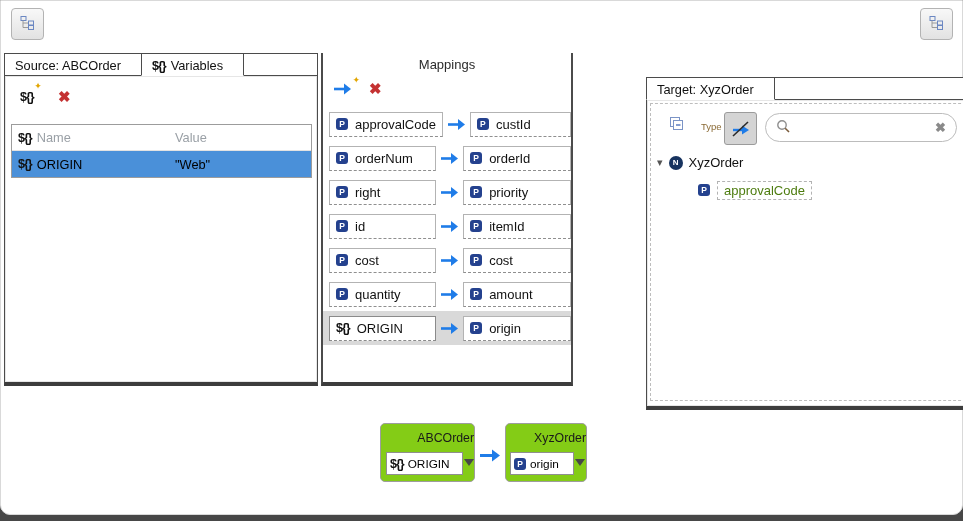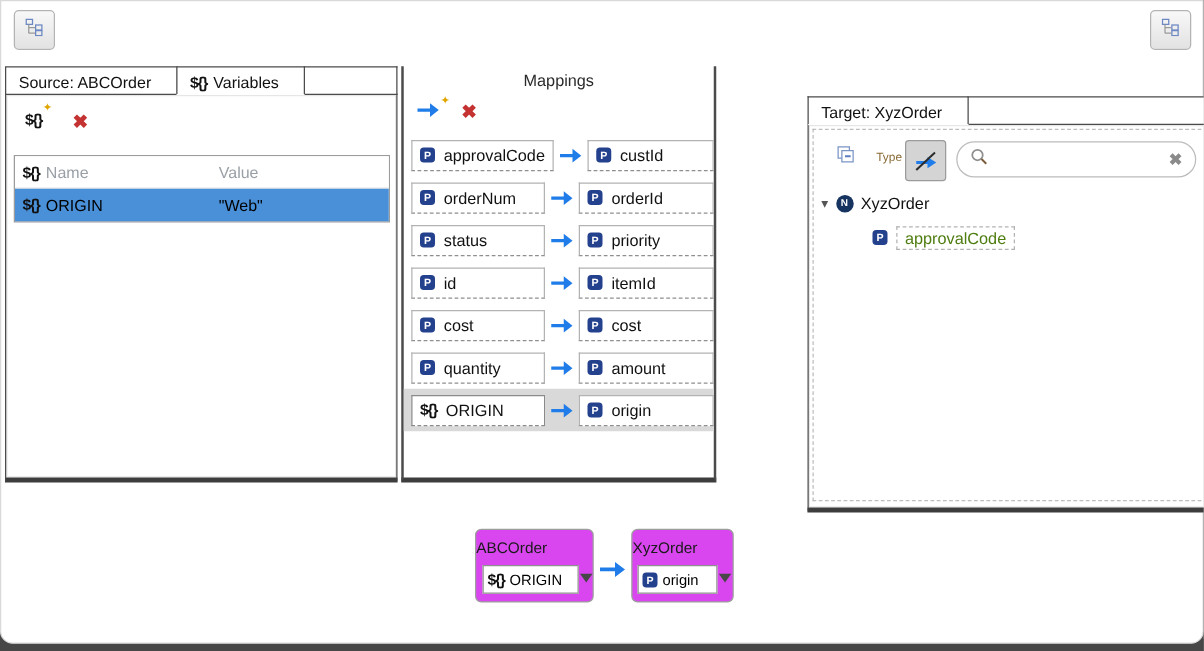--- a/index.html
+++ b/index.html
@@ -76,22 +76,22 @@
   .clearx { color:#8a8a8a; font-size:13px; font-weight:bold; cursor:pointer; }
   .treeRoot { position:absolute; left:6px; top:51px; display:flex; gap:6px; align-items:center; font-size:13px; color:#111; cursor:pointer; }
   .expander { font-size:11px; color:#555; }
   .nicon { width:14px; height:14px; border-radius:50%; background:#17335f; color:#fff; font-size:8px;
            font-weight:bold; display:inline-flex; align-items:center; justify-content:center; flex:none; }
   .treeChildren { position:absolute; left:47px; top:74px; }
   .treeChild { display:flex; gap:7px; align-items:center; height:24px; cursor:pointer; }
   .treeChild .clabel { border:1px dashed #b3b3b3; padding:1px 6px; font-size:13px; color:#4d7c0f; }
 
   
-  .dbox { position:absolute; top:422px; height:59px; background:#d946ef; border:1px solid #9d9d9d;
-          border-radius:5px; box-sizing:border-box; text-align:left; }
+  .dbox { position:absolute; top:422px; height:59px; background:#84cc16; border:1px solid #9d9d9d;
+          border-radius:5px; box-sizing:border-box; text-align:right; }
   #dSrc { left:379px; width:95px; }
   #dTgt { left:504px; width:82px; }
   .dtitle { font-size:12.3px; color:#1a1a1a; margin-top:7px; }
   .dfield { position:absolute; top:28px; height:23px; background:#fff; border:1px solid #8f8f8f;
             display:flex; align-items:center; gap:4px; padding:0 3px; font-size:11.8px; box-sizing:border-box; cursor:pointer; }
   #dSrcField { left:5px; width:77px; }
   #dTgtField { left:4px; width:64px; }
   .dcaret { position:absolute; top:35px; width:0; height:0; border-left:5px solid transparent;
             border-right:5px solid transparent; border-top:7px solid #474747; cursor:pointer; }
   #dSrcCaret { left:83px; } #dTgtCaret { left:69px; }
@@ -207,21 +207,21 @@
               </svg>
             </span>
             <div class="map-box tgt">
               <span class="picon">P</span>
               <span>orderId</span>
             </div>
           </div>
           <div class="map-row">
             <div class="map-box src">
               <span class="picon">P</span>
-              <span>status</span>
+              <span>right</span>
             </div>
             <span class="map-arrow">
               <svg width="19" height="13" viewBox="0 0 19 13">
                 <line x1="1" y1="6.5" x2="12" y2="6.5" stroke="#1f7ce8" stroke-width="2.6"></line>
                 <polygon points="11,1 18,6.5 11,12" fill="#1f7ce8"></polygon>
               </svg>
             </span>
             <div class="map-box tgt">
               <span class="picon">P</span>
               <span>priority</span>

